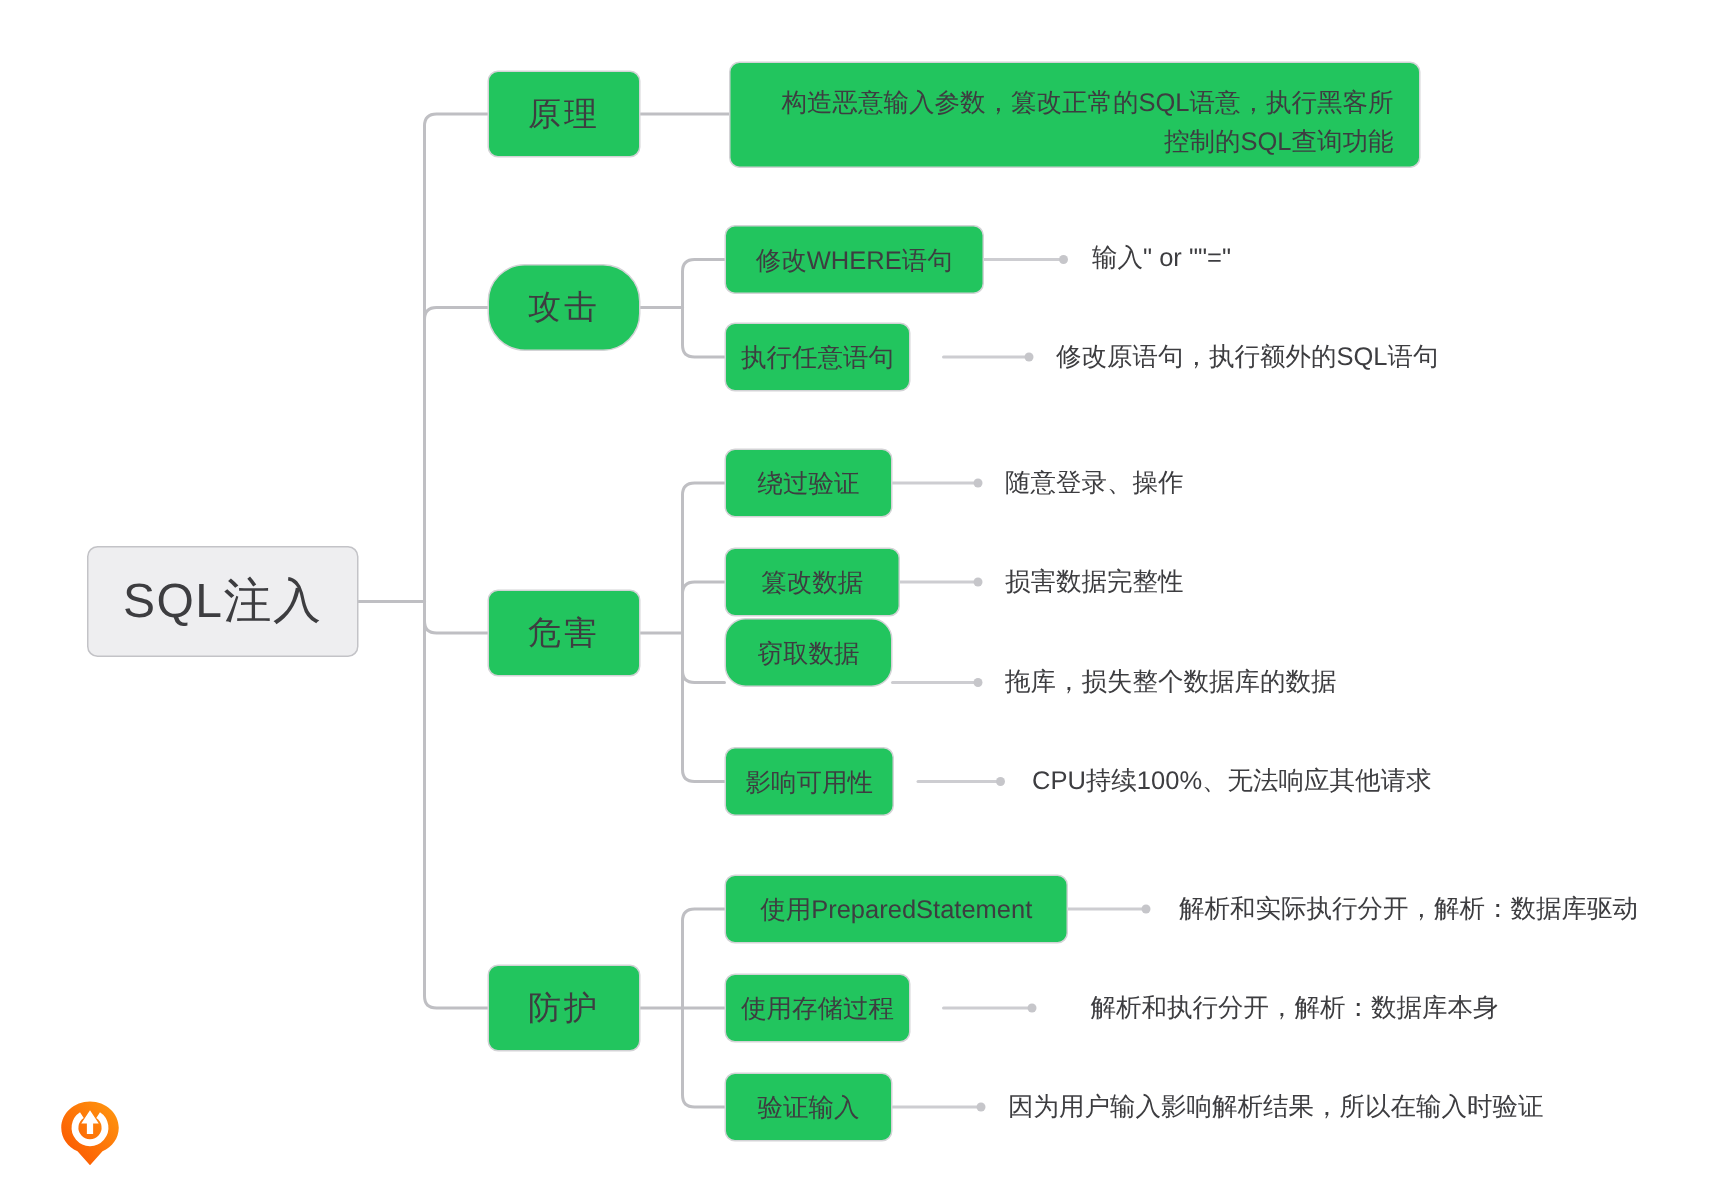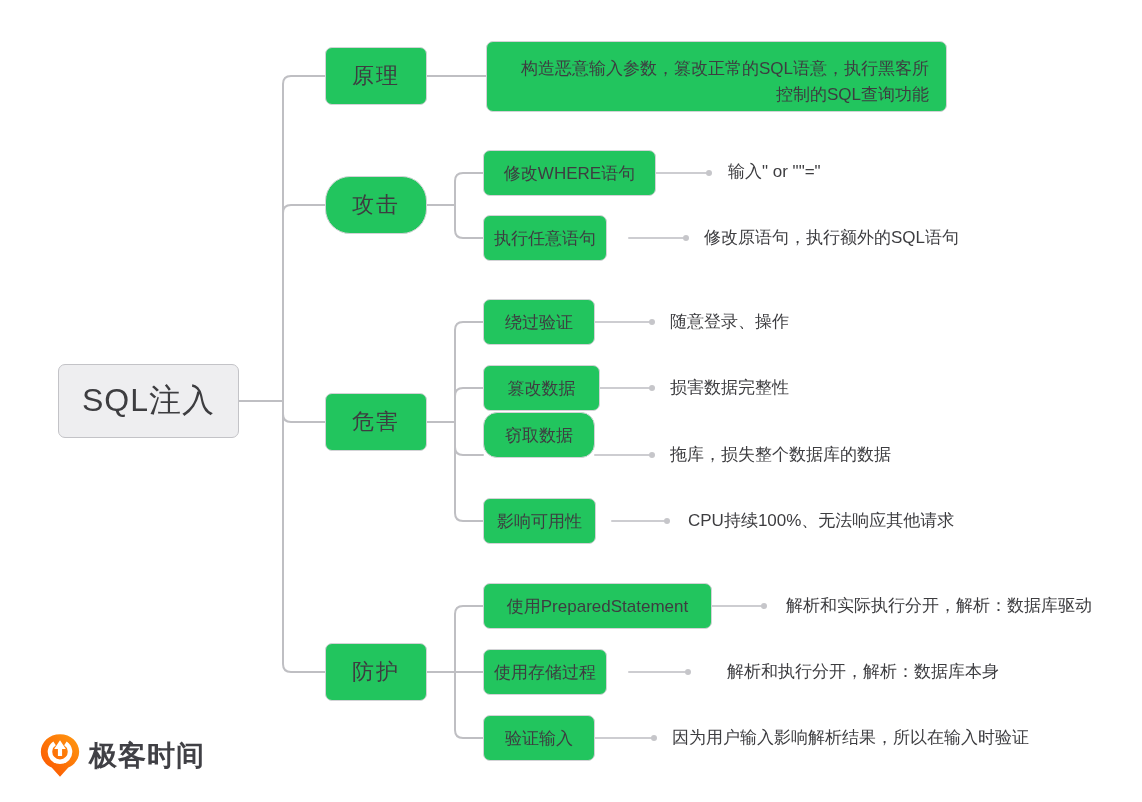--- a/index.html
+++ b/index.html
@@ -131,14 +131,13 @@
         <stop offset="0" stop-color="#ff9a10"></stop>
         <stop offset="1" stop-color="#fb5000"></stop>
       </linearGradient>
     </defs>
     <path d="M24 1 C36.7 1 47 10.4 47 22 C47 30.3 41.8 37.5 34 40.8 L24 52 L14 40.8 C6.2 37.5 1 30.3 1 22 C1 10.4 11.3 1 24 1 Z" fill="url(#gkg)"></path>
     <g fill="none" stroke="#ffffff" stroke-width="5.5">
       <path d="M17.5 11.9 A12 12 0 1 0 30.5 11.9"></path>
     </g>
     <path d="M24 8 L31 18.5 L26.5 18.5 L26.5 27 L21.5 27 L21.5 18.5 L17 18.5 Z" fill="#ffffff"></path>
   </svg>
-  <span class="logo-text">极客时间</span>
 </div>
 
 </body></html>

